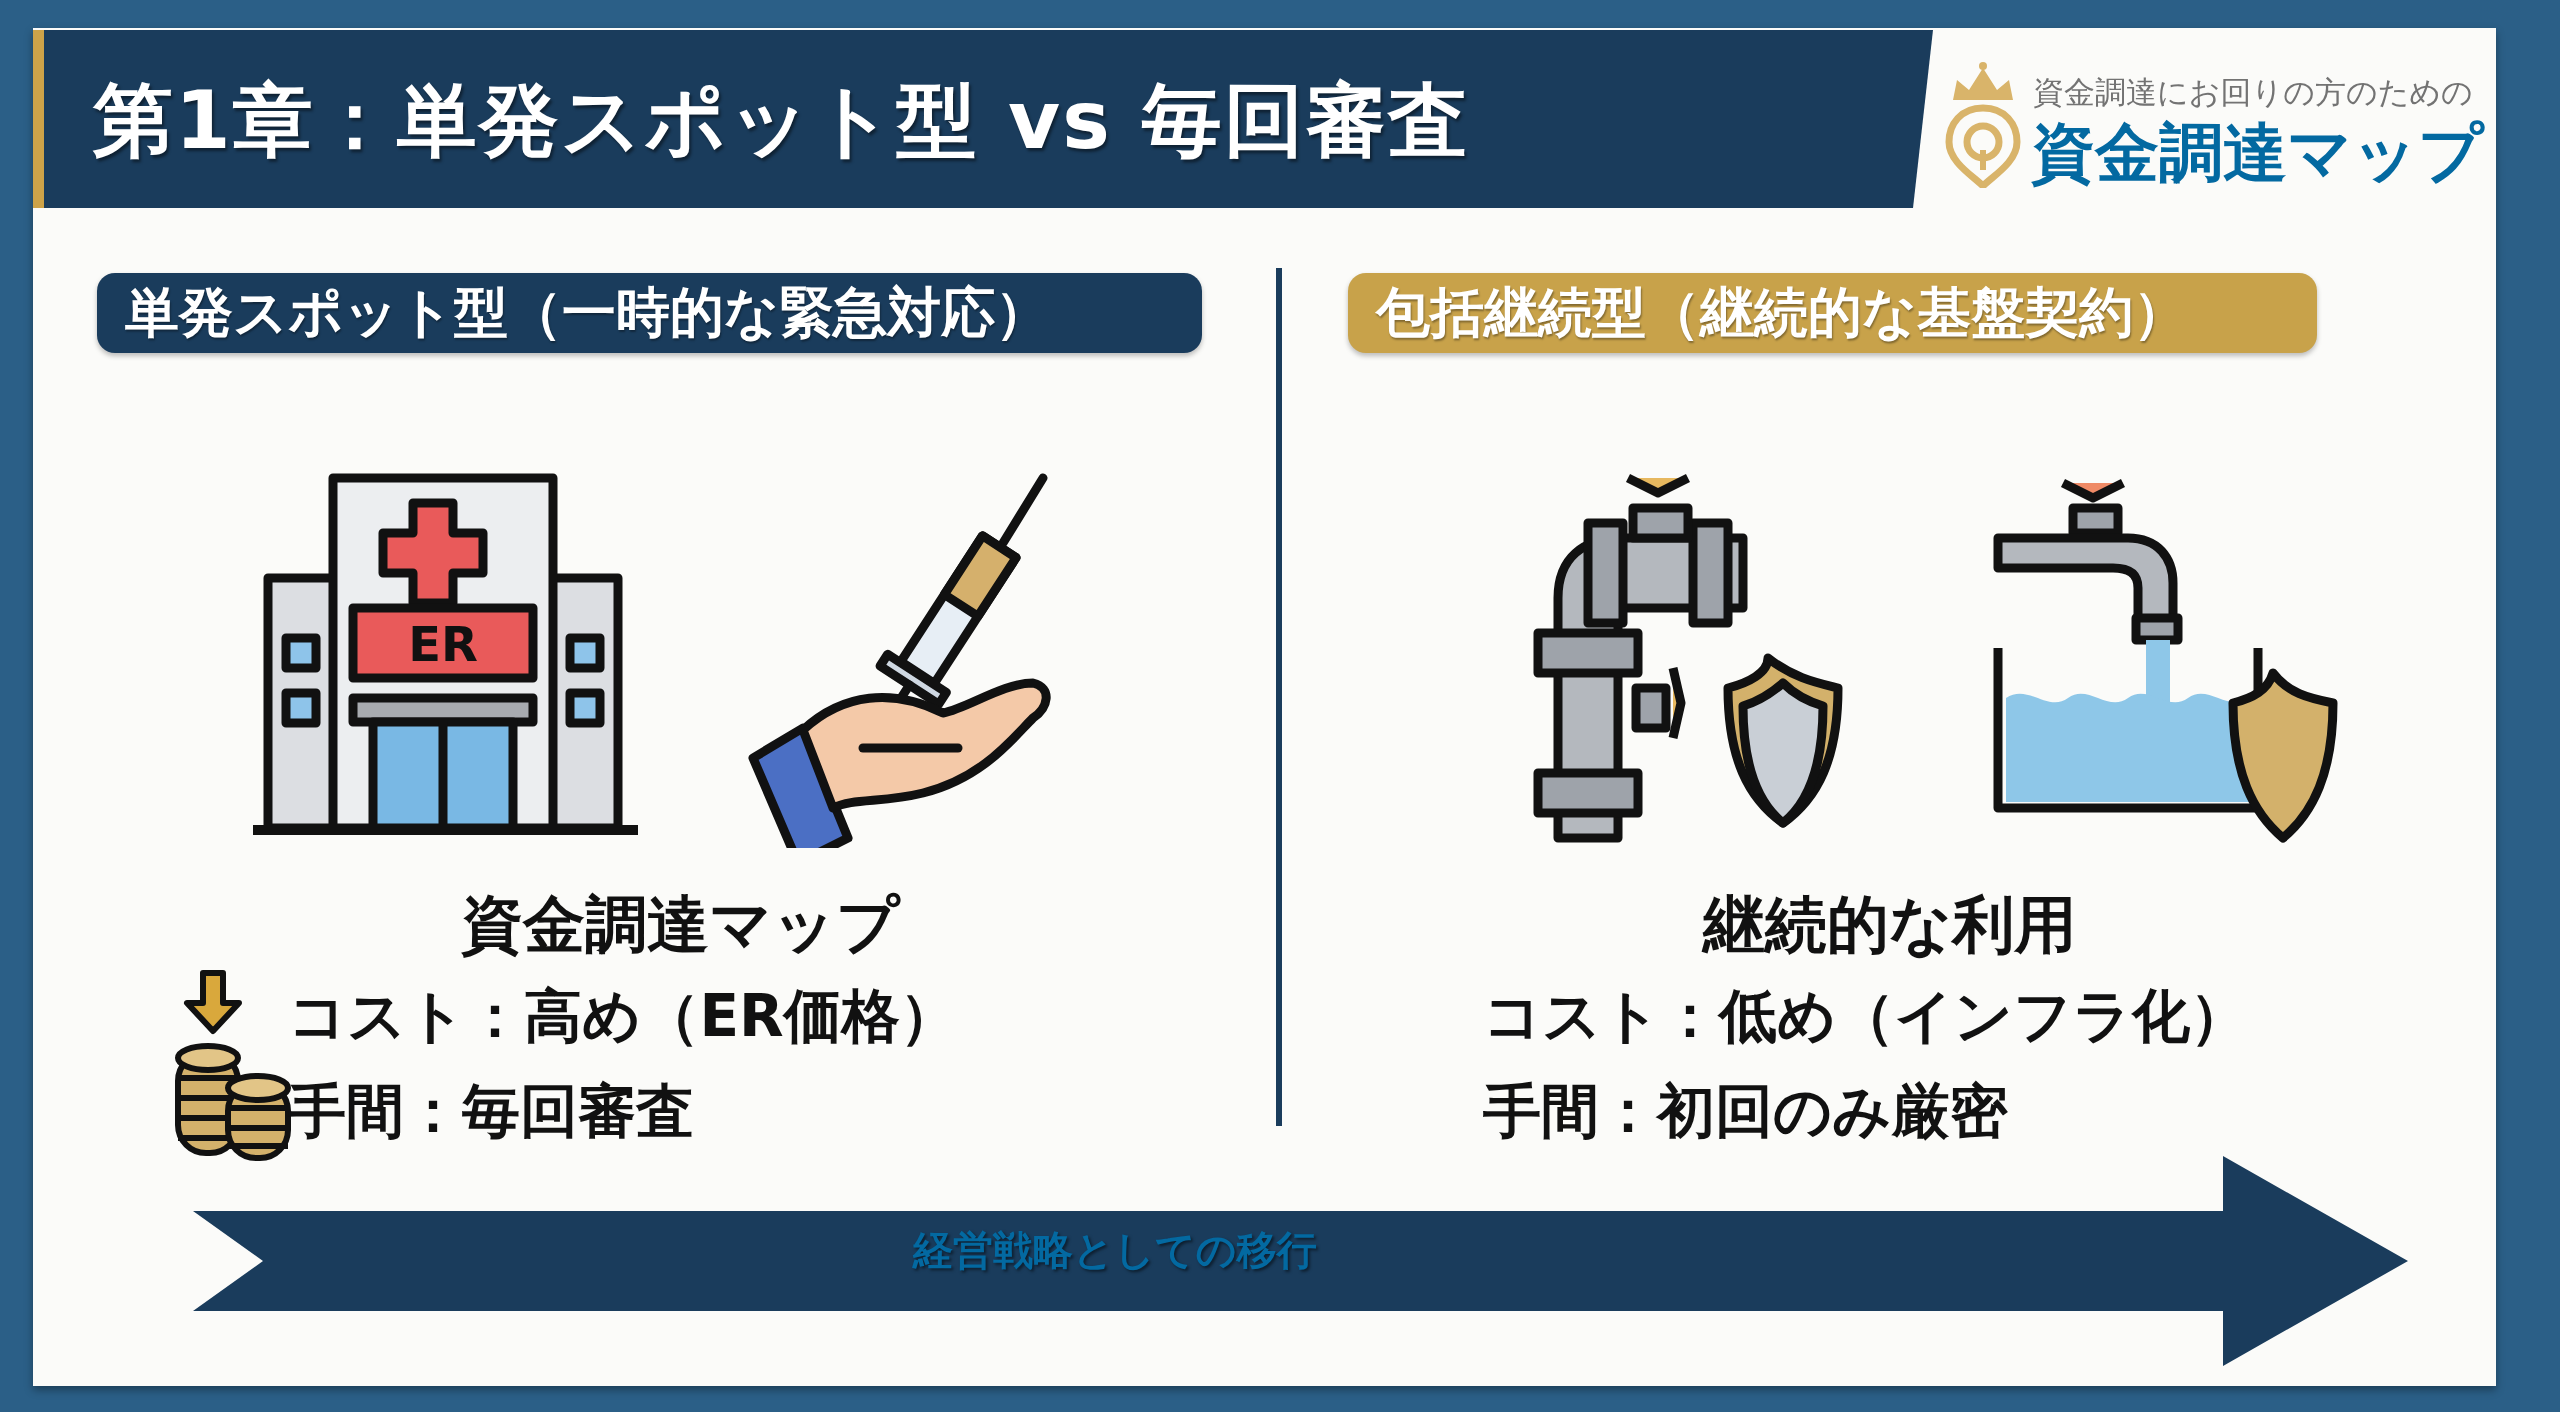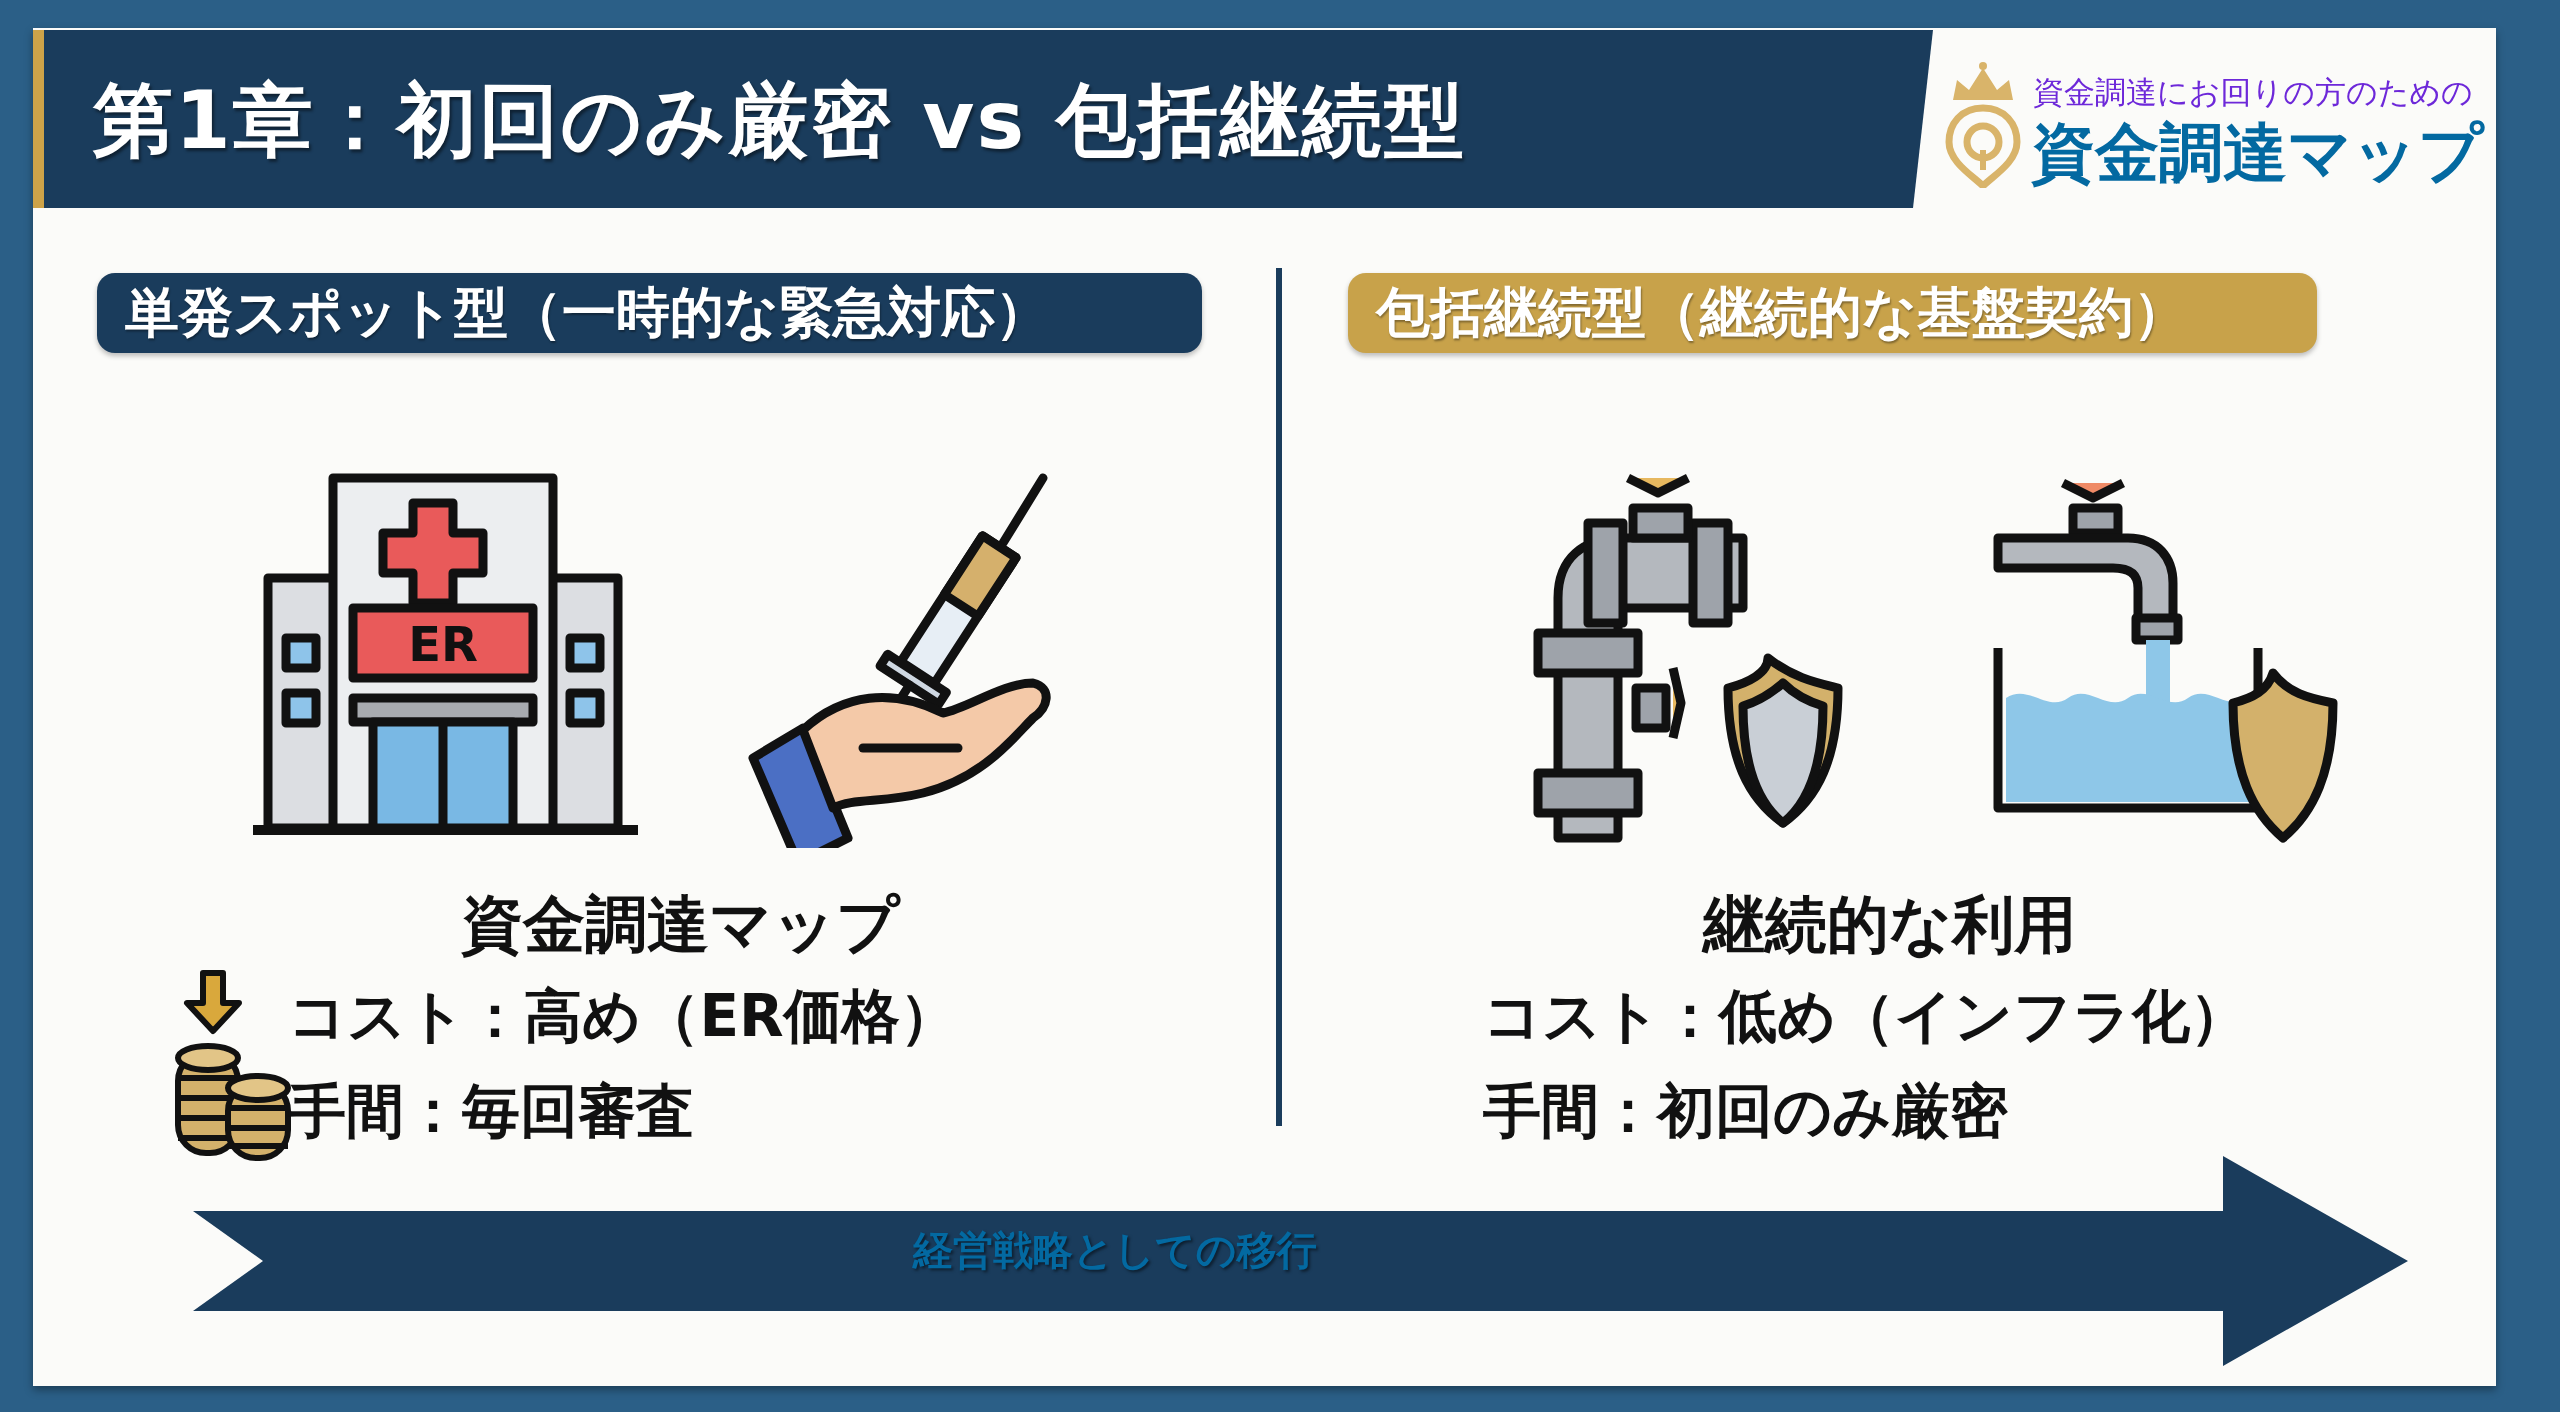--- a/index.html
+++ b/index.html
@@ -26,21 +26,21 @@
     position:absolute; left:60px; top:40px;
     color:#ffffff; font-size:80px; font-weight:bold; letter-spacing:2px;
     text-shadow: 2px 3px 3px rgba(0,0,0,0.45);
     white-space:nowrap;
   }
   .logo {
     position:absolute; left:1910px; top:30px; width:540px; height:140px;
   }
   .logo-icon { position:absolute; left:0; top:0; width:80px; height:130px; }
   .logo-sub {
-    position:absolute; left:90px; top:14px; color:#6d28d9; font-size:31px; white-space:nowrap;
+    position:absolute; left:90px; top:14px; color:#737373; font-size:31px; white-space:nowrap;
   }
   .logo-main {
     position:absolute; left:88px; top:52px; color:#0369a1; font-size:64px; font-weight:bold; white-space:nowrap;
   }
   .pill {
     position:absolute; height:80px; border-radius:18px;
     color:#fff; font-size:54px; font-weight:bold;
     display:flex; align-items:center; padding-left:28px; box-sizing:border-box;
     text-shadow: 1px 2px 2px rgba(0,0,0,0.35);
     box-shadow: 0 3px 5px rgba(0,0,0,0.25);
@@ -66,21 +66,21 @@
     text-shadow: 2px 2px 3px rgba(0,0,0,0.5); white-space:nowrap;
   }
 </style>
 </head>
 <body>
 
 <div class="frame">
 
   <div class="title-bar"></div>
   <div class="title-accent"></div>
-  <div class="title-text">第1章：初回のみ厳密 vs 包括継続型</div>
+  <div class="title-text">第1章：単発スポット型 vs 毎回審査</div>
 
   <div class="logo">
     <svg class="logo-icon" viewBox="0 0 80 130">
       <polygon points="10,42 14,22 26,32 40,10 54,32 66,22 70,42" fill="#d9b46a"></polygon>
       <circle cx="40" cy="8" r="4" fill="#d9b46a"></circle>
       <path d="M40,50 C18,50 6,66 6,84 C6,104 30,118 40,128 C50,118 74,104 74,84 C74,66 62,50 40,50 Z" fill="none" stroke="#d9b46a" stroke-width="7"></path>
       <circle cx="40" cy="84" r="16" fill="none" stroke="#d9b46a" stroke-width="7"></circle>
       <rect x="37" y="92" width="6" height="20" fill="#d9b46a"></rect>
     </svg>
     <div class="logo-sub">資金調達にお回りの方のための</div>

